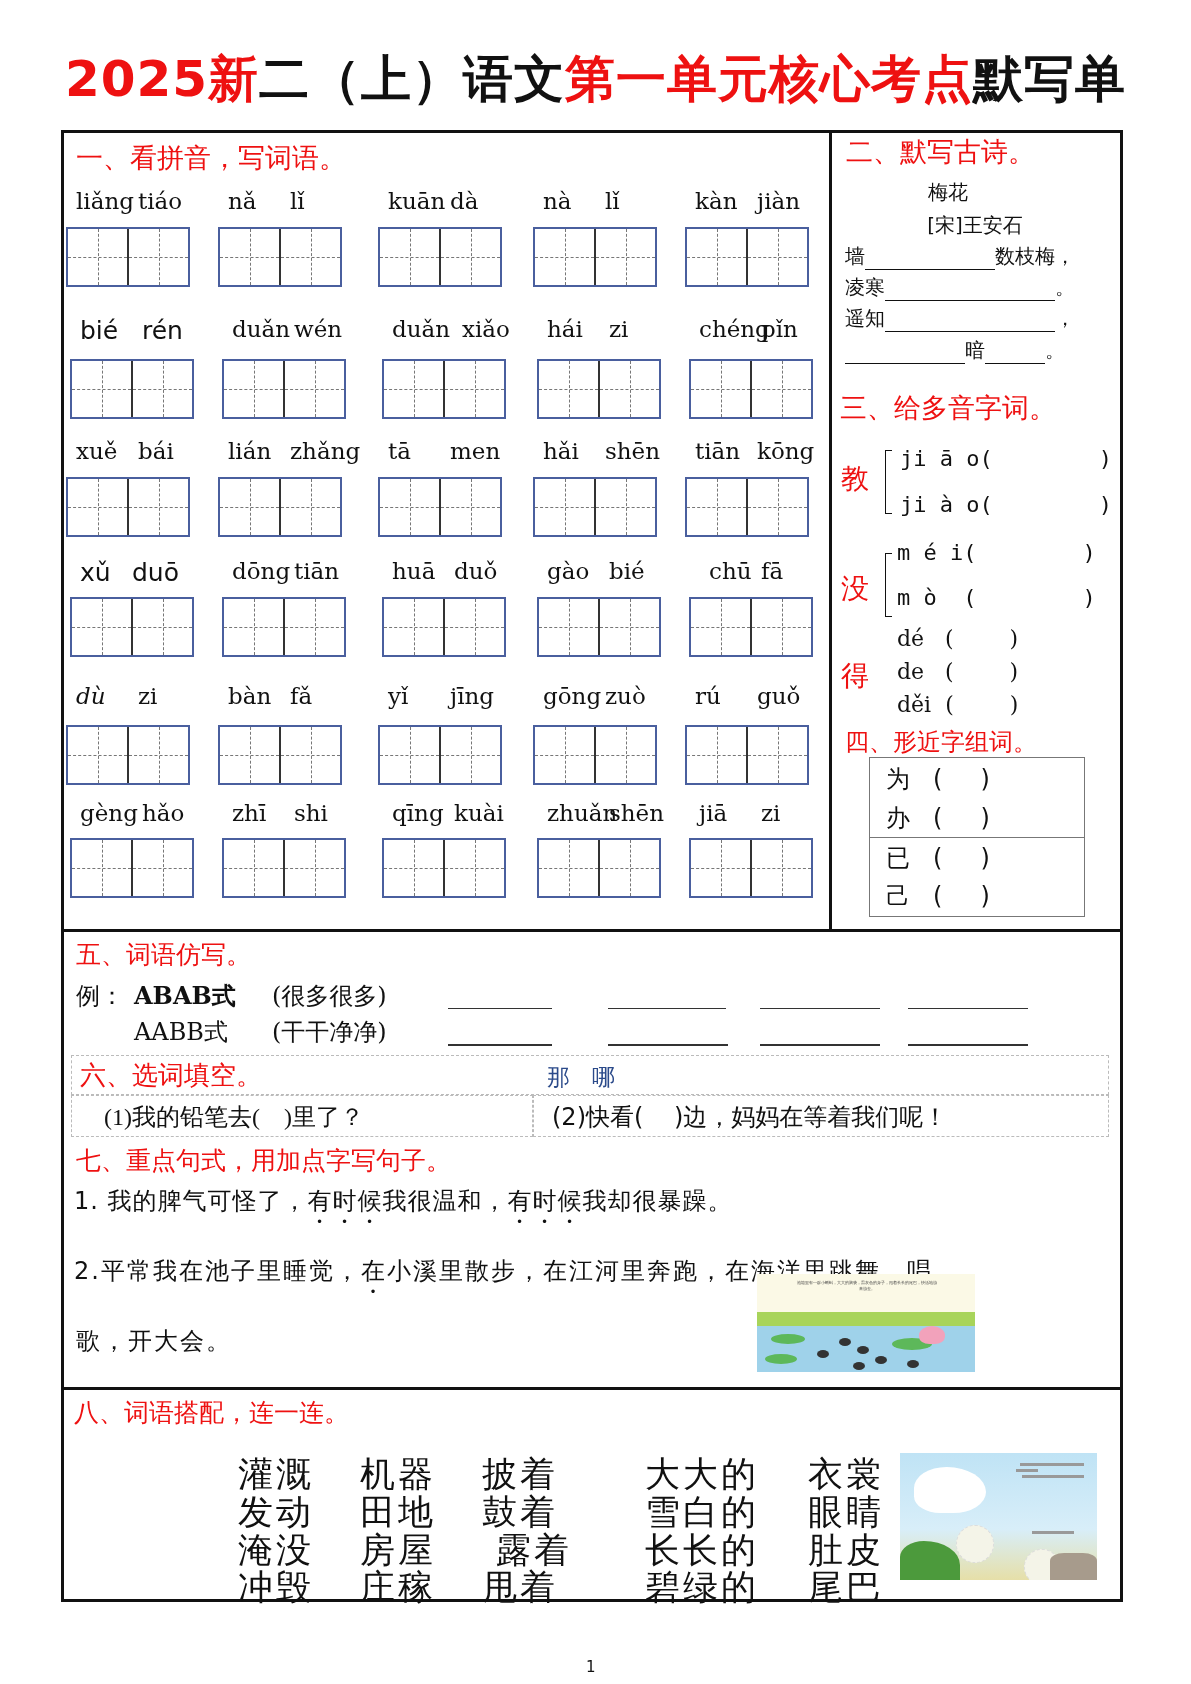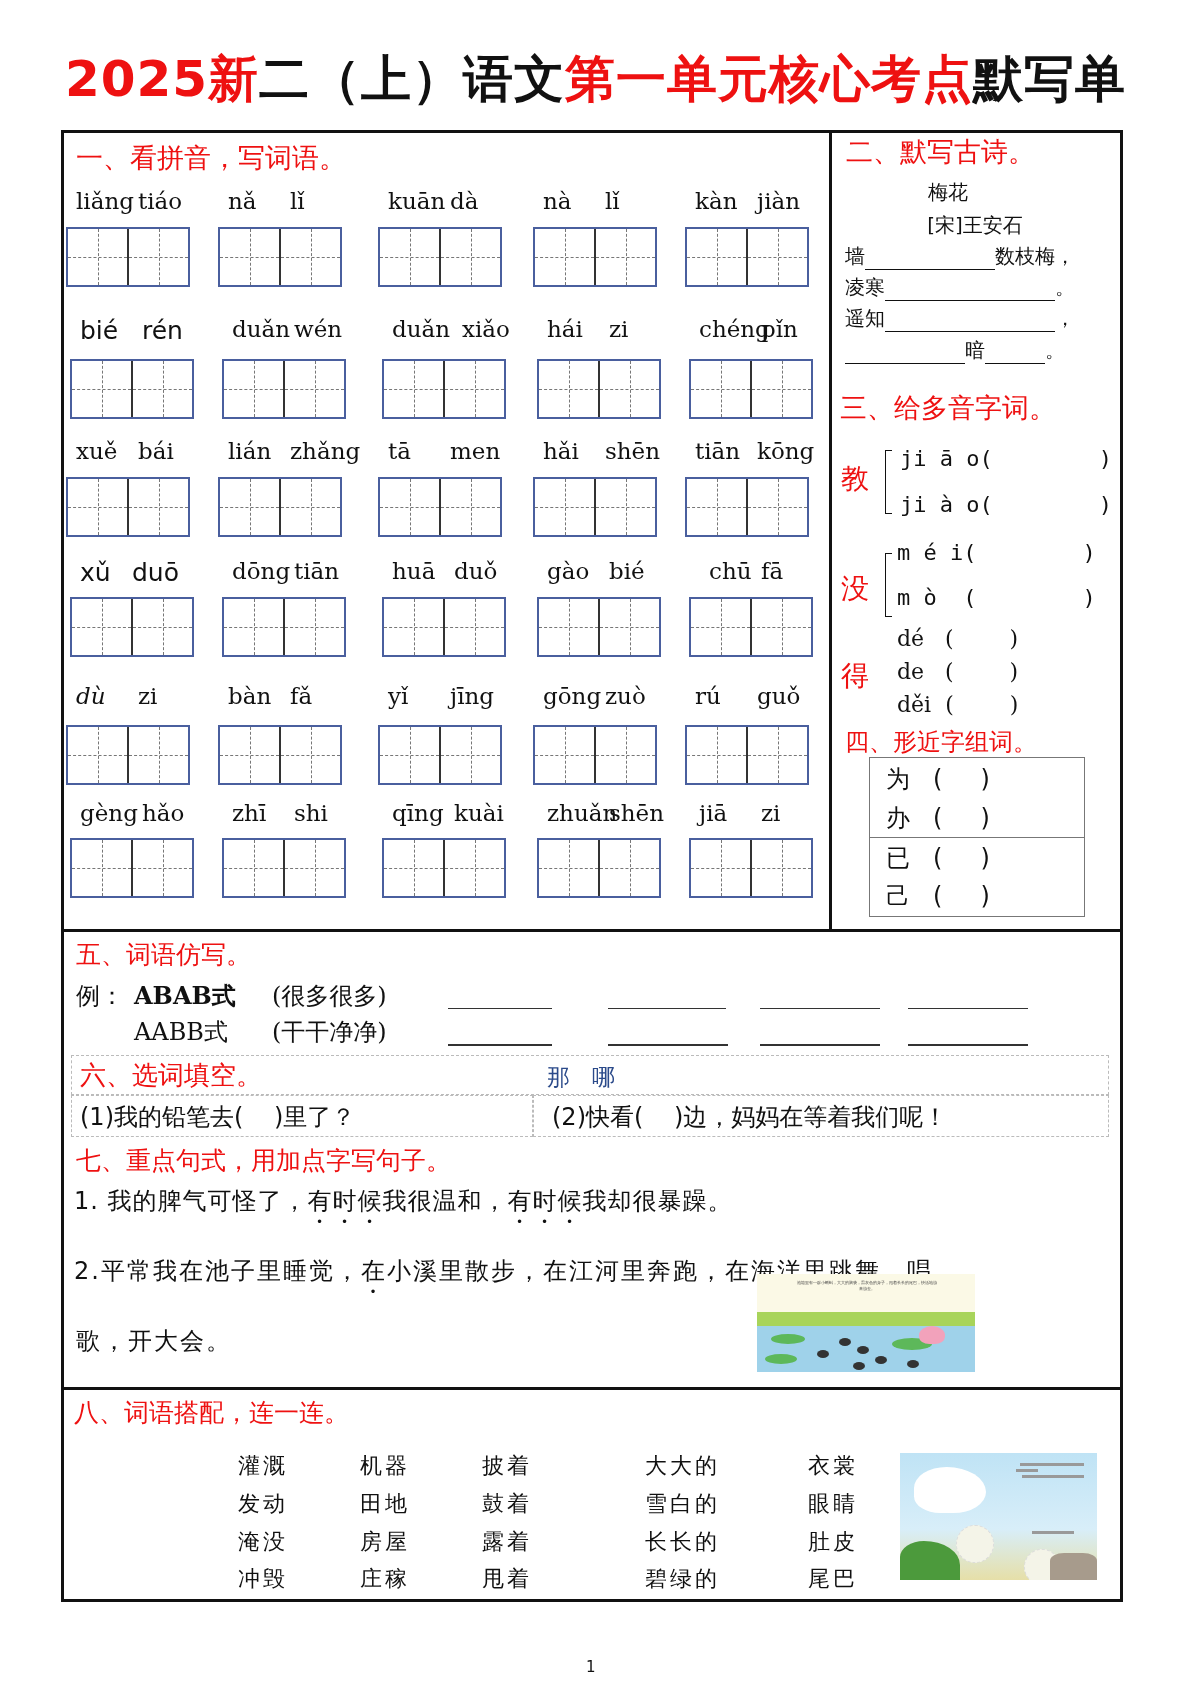--- a/index.html
+++ b/index.html
@@ -35,21 +35,21 @@
 
   .xj-table { position:absolute; left:869px; top:757px; width:216px; height:160px; border:1.5px solid #777; box-sizing:border-box; }
   .xj-div { position:absolute; left:0; right:0; top:79px; border-top:1.5px solid #777; }
   .xj-row { position:absolute; left:16px; font-family:"DejaVu Sans", sans-serif; font-size:24px; white-space:pre; }
 
   .txt { position:absolute; font-family:"DejaVu Sans", sans-serif; font-size:24px; white-space:nowrap; }
   .serif { font-family:"DejaVu Serif", serif; }
   .ul { position:absolute; border-bottom:1.5px solid #333; height:0; }
   .dotbox { position:absolute; border:1px dashed #bbb; box-sizing:border-box; }
   .dotted { text-emphasis: dot; -webkit-text-emphasis: dot; text-emphasis-position: under; -webkit-text-emphasis-position: under; }
-  .word { position:absolute; font-family:"DejaVu Sans", sans-serif; font-size:22px; letter-spacing:3px; white-space:nowrap; }
+  .word { position:absolute; font-family:"DejaVu Sans", sans-serif; font-size:35px; letter-spacing:3px; white-space:nowrap; }
 
   .pic { position:absolute; overflow:hidden; }
   .page-num { position:absolute; left:586px; top:1658px; font-family:"DejaVu Sans", sans-serif; font-size:15px; }
 </style>
 </head>
 <body>
 
 <div class="title">
   <span class="red">2025新</span><span class="black">二（上）语文</span><span class="red">第一单元核心考点</span><span class="black">默写单</span>
 </div>
@@ -297,21 +297,21 @@
 <div class="ul" style="left:448px;top:1044px;width:104px;border-bottom-width:2px;"></div>
 <div class="ul" style="left:608px;top:1044px;width:120px;border-bottom-width:2px;"></div>
 <div class="ul" style="left:760px;top:1044px;width:120px;border-bottom-width:2px;"></div>
 <div class="ul" style="left:908px;top:1044px;width:120px;border-bottom-width:2px;"></div>
 
 <div class="dotbox" style="left:71px;top:1055px;width:1038px;height:40px;"></div>
 <div class="dotbox" style="left:71px;top:1095px;width:462px;height:42px;"></div>
 <div class="dotbox" style="left:533px;top:1095px;width:576px;height:42px;"></div>
 <div class="red-h" style="left:80px;top:1058px;font-size:26px;">六、选词填空。</div>
 <div class="txt" style="left:547px;top:1062px;color:#2b4a8a;font-size:23px;white-space:pre;">那   哪</div>
-<div class="txt" style="left:80px;top:1101px;white-space:pre;">(1)我的铅笔去(    )里了？</div>
+<div class="txt" style="left:104px;top:1101px;white-space:pre;font-family:Liberation Serif, serif;">(1)我的铅笔去(    )里了？</div>
 <div class="txt" style="left:552px;top:1101px;white-space:pre;">(2)快看(    )边，妈妈在等着我们呢！</div>
 
 <div class="red-h" style="left:76px;top:1144px;font-size:25px;">七、重点句式，用加点字写句子。</div>
 <div class="txt" style="left:74px;top:1185px;font-size:24px;letter-spacing:1px;">
   <span>1. 我的脾气可怪了，</span><span class="dotted">有时候</span><span>我很温和，</span><span class="dotted">有时候</span><span>我却很暴躁。</span>
 </div>
 <div class="txt" style="left:74px;top:1255px;font-size:24px;letter-spacing:2px;">
   <span>2.平常我在池子里睡觉，</span><span class="dotted">在</span><span>小溪里散步，在江河里奔跑，在海洋里跳舞，唱</span>
 </div>
 <div class="txt" style="left:76px;top:1325px;font-size:24px;letter-spacing:2px;">歌，开大会。</div>
@@ -337,21 +337,21 @@
     <div class="word" style="left: 238px; top: 1451px;">灌溉</div>
     <div class="word" style="left: 238px; top: 1489px;">发动</div>
     <div class="word" style="left: 238px; top: 1527px;">淹没</div>
     <div class="word" style="left: 238px; top: 1564px;">冲毁</div>
     <div class="word" style="left: 360px; top: 1451px;">机器</div>
     <div class="word" style="left: 360px; top: 1489px;">田地</div>
     <div class="word" style="left: 360px; top: 1527px;">房屋</div>
     <div class="word" style="left: 360px; top: 1564px;">庄稼</div>
     <div class="word" style="left: 482px; top: 1451px;">披着</div>
     <div class="word" style="left: 482px; top: 1489px;">鼓着</div>
-    <div class="word" style="left: 482px; top: 1527px;">露着</div>
+    <div class="word" style="left: 496px; top: 1527px;">露着</div>
     <div class="word" style="left: 482px; top: 1564px;">甩着</div>
     <div class="word" style="left: 645px; top: 1451px;">大大的</div>
     <div class="word" style="left: 645px; top: 1489px;">雪白的</div>
     <div class="word" style="left: 645px; top: 1527px;">长长的</div>
     <div class="word" style="left: 645px; top: 1564px;">碧绿的</div>
     <div class="word" style="left: 808px; top: 1451px;">衣裳</div>
     <div class="word" style="left: 808px; top: 1489px;">眼睛</div>
     <div class="word" style="left: 808px; top: 1527px;">肚皮</div>
     <div class="word" style="left: 808px; top: 1564px;">尾巴</div>
   </div>

